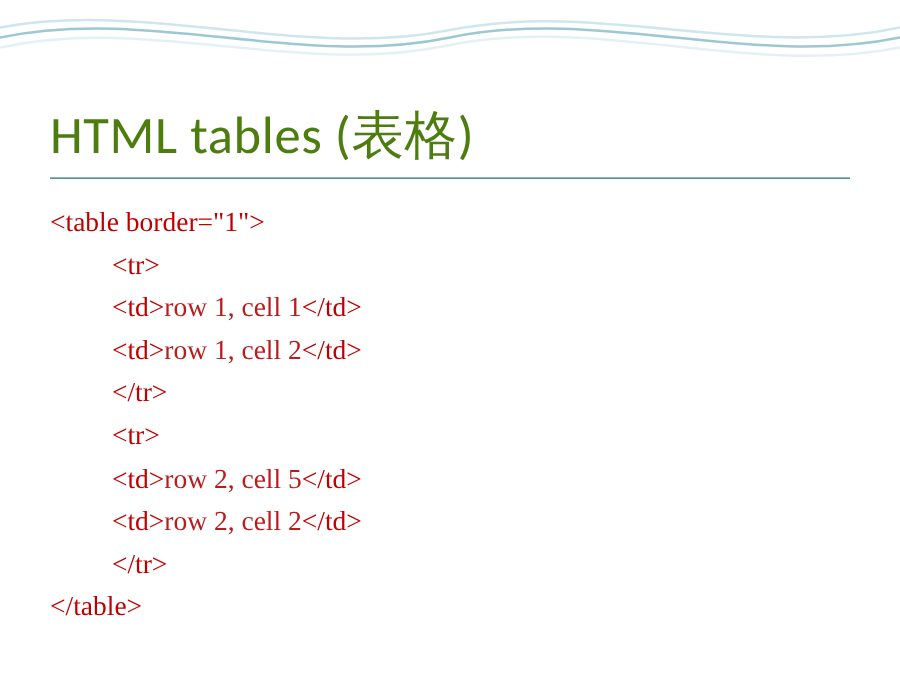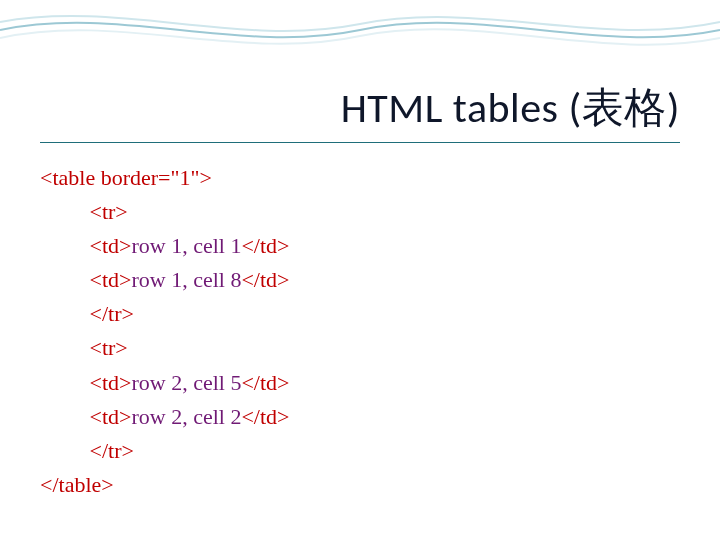--- a/index.html
+++ b/index.html
@@ -19,57 +19,56 @@
     width: 720px;
     height: 70px;
     pointer-events: none;
   }
   .content {
     position: relative;
     padding: 80px 40px 0 40px;
   }
   .title {
     font-size: 42px;
-    color: #0f172a;
+    color: #4d7c0f;
     font-weight: 400;
     margin: 0 0 6px 0;
     letter-spacing: 0.5px;
-    text-align: right;
   }
   .underline {
     border-bottom: 1px solid #1f6e7a;
     width: 640px;
     margin-bottom: 18px;
   }
   .code {
     font-family: Georgia, "Times New Roman", serif;
     font-size: 22px;
     line-height: 1.55;
     color: #000;
     white-space: pre;
   }
   .tag { color: #c00000; }
-  .txt { color: #701a75; }
+  .txt { color: #b91c1c; }
 </style>
 </head>
 <body>
 
 <svg class="wave" viewBox="0 0 720 70" preserveAspectRatio="none">
   <path d="M0,30 C120,5 240,55 360,30 C480,5 600,55 720,30" stroke="#9cc8d4" stroke-width="2" fill="none"></path>
   <path d="M0,22 C120,0 240,48 360,24 C480,0 600,48 720,22" stroke="#cfe6ec" stroke-width="2" fill="none"></path>
   <path d="M0,38 C120,12 240,62 360,36 C480,12 600,62 720,38" stroke="#e3f0f4" stroke-width="2" fill="none"></path>
 </svg>
 
 <div class="content">
   <h1 class="title">HTML tables (表格)</h1>
   <div class="underline"></div>
 
   <div class="code"><span class="tag">&lt;table border="1"&gt;</span>
          <span class="tag">&lt;tr&gt;</span>
          <span class="tag">&lt;td&gt;</span><span class="txt">row 1, cell 1</span><span class="tag">&lt;/td&gt;</span>
-         <span class="tag">&lt;td&gt;</span><span class="txt">row 1, cell 8</span><span class="tag">&lt;/td&gt;</span>
+         <span class="tag">&lt;td&gt;</span><span class="txt">row 1, cell 2</span><span class="tag">&lt;/td&gt;</span>
          <span class="tag">&lt;/tr&gt;</span>
          <span class="tag">&lt;tr&gt;</span>
          <span class="tag">&lt;td&gt;</span><span class="txt">row 2, cell 5</span><span class="tag">&lt;/td&gt;</span>
          <span class="tag">&lt;td&gt;</span><span class="txt">row 2, cell 2</span><span class="tag">&lt;/td&gt;</span>
          <span class="tag">&lt;/tr&gt;</span>
 <span class="tag">&lt;/table&gt;</span></div>
 </div>
 
 </body></html>

